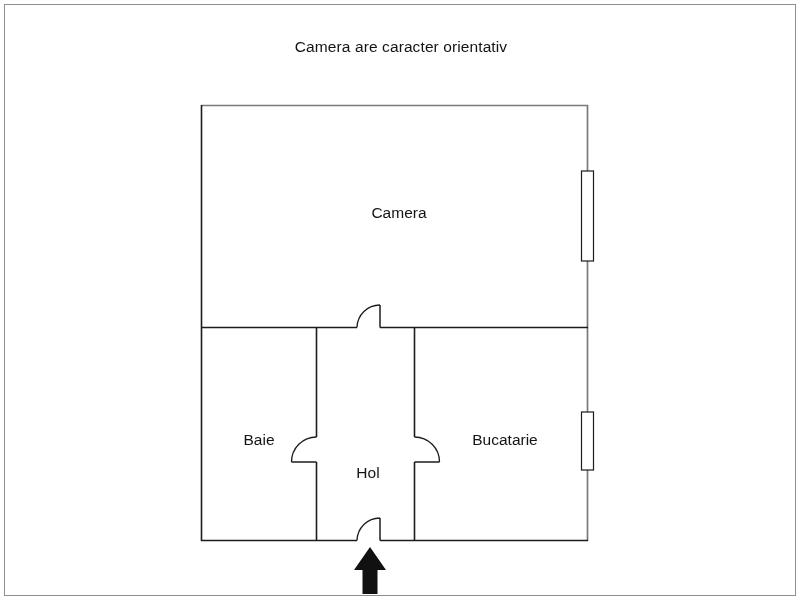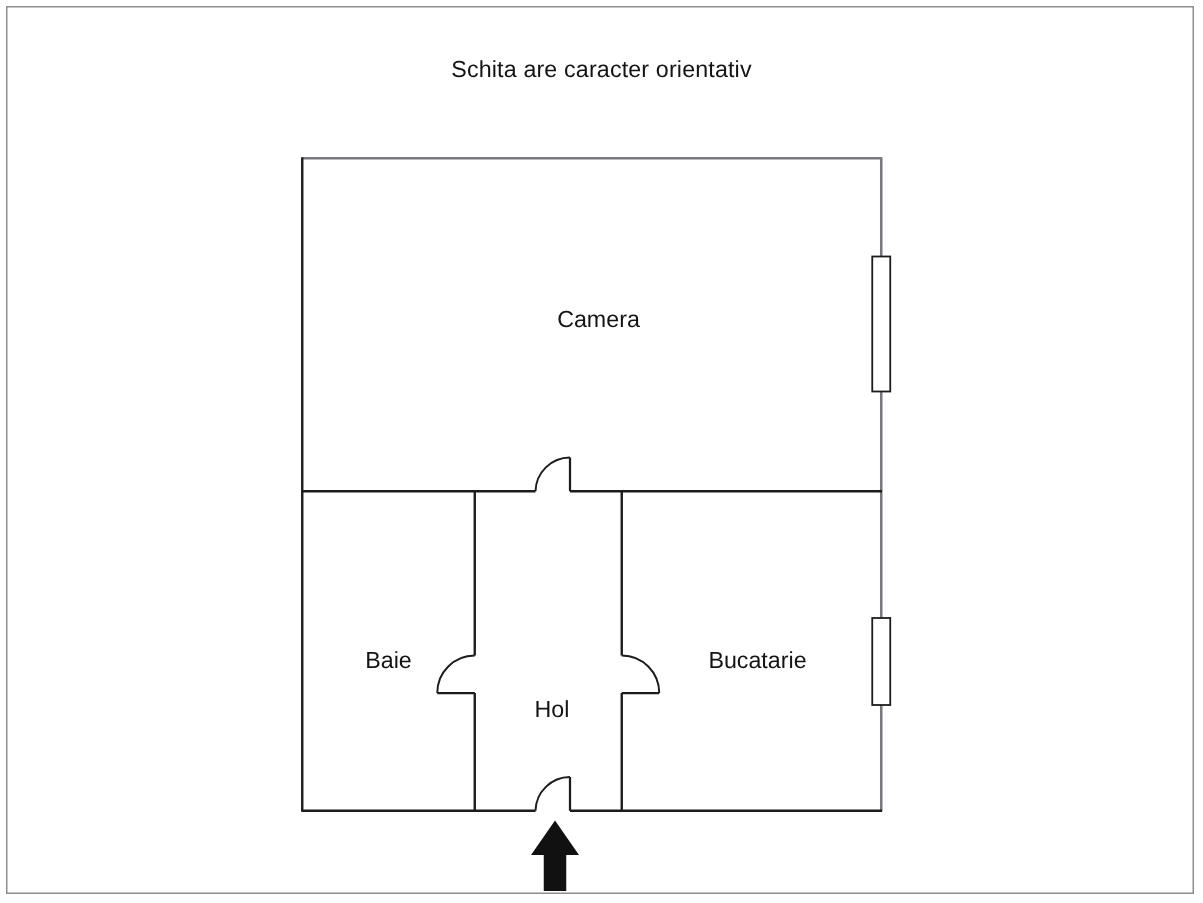--- a/index.html
+++ b/index.html
@@ -81,21 +81,21 @@
     stroke: none;
   }
 </style>
 </head>
 <body>
 
 <div id="page">
 
   <div id="page-border"></div>
 
-  <div id="plan-title">Schita are caracter orientativ</div>
+  <div id="plan-title">Camera are caracter orientativ</div>
 
   <svg id="floorplan-svg" width="802" height="602" viewBox="0 0 802 602">
 
     <g>
 
       <line class="wall-gray" x1="201" y1="105.5" x2="588" y2="105.5"></line>
 
       <line class="wall-dark" x1="201.5" y1="105" x2="201.5" y2="541"></line>
 
       <line class="wall-gray" x1="587.5" y1="105" x2="587.5" y2="541"></line>

